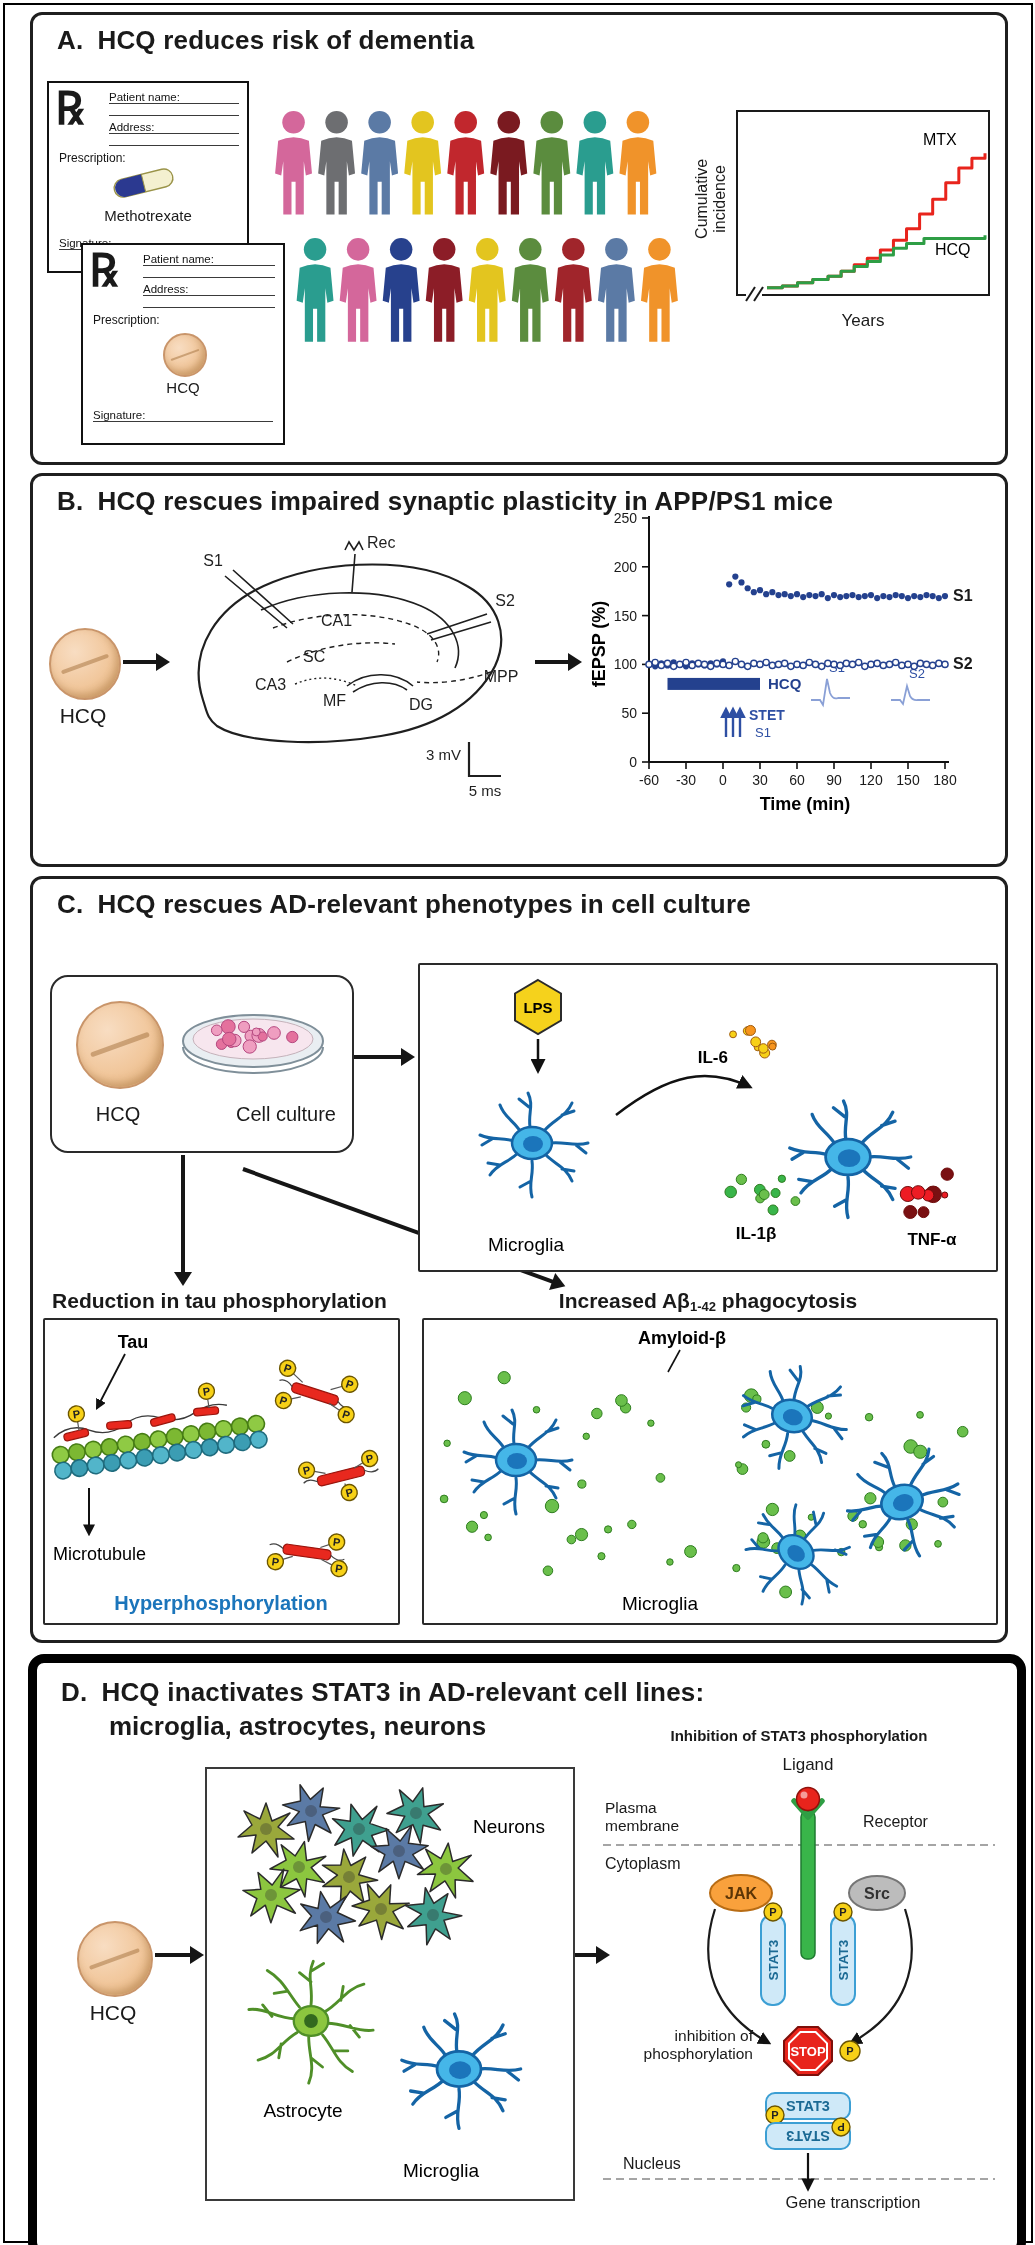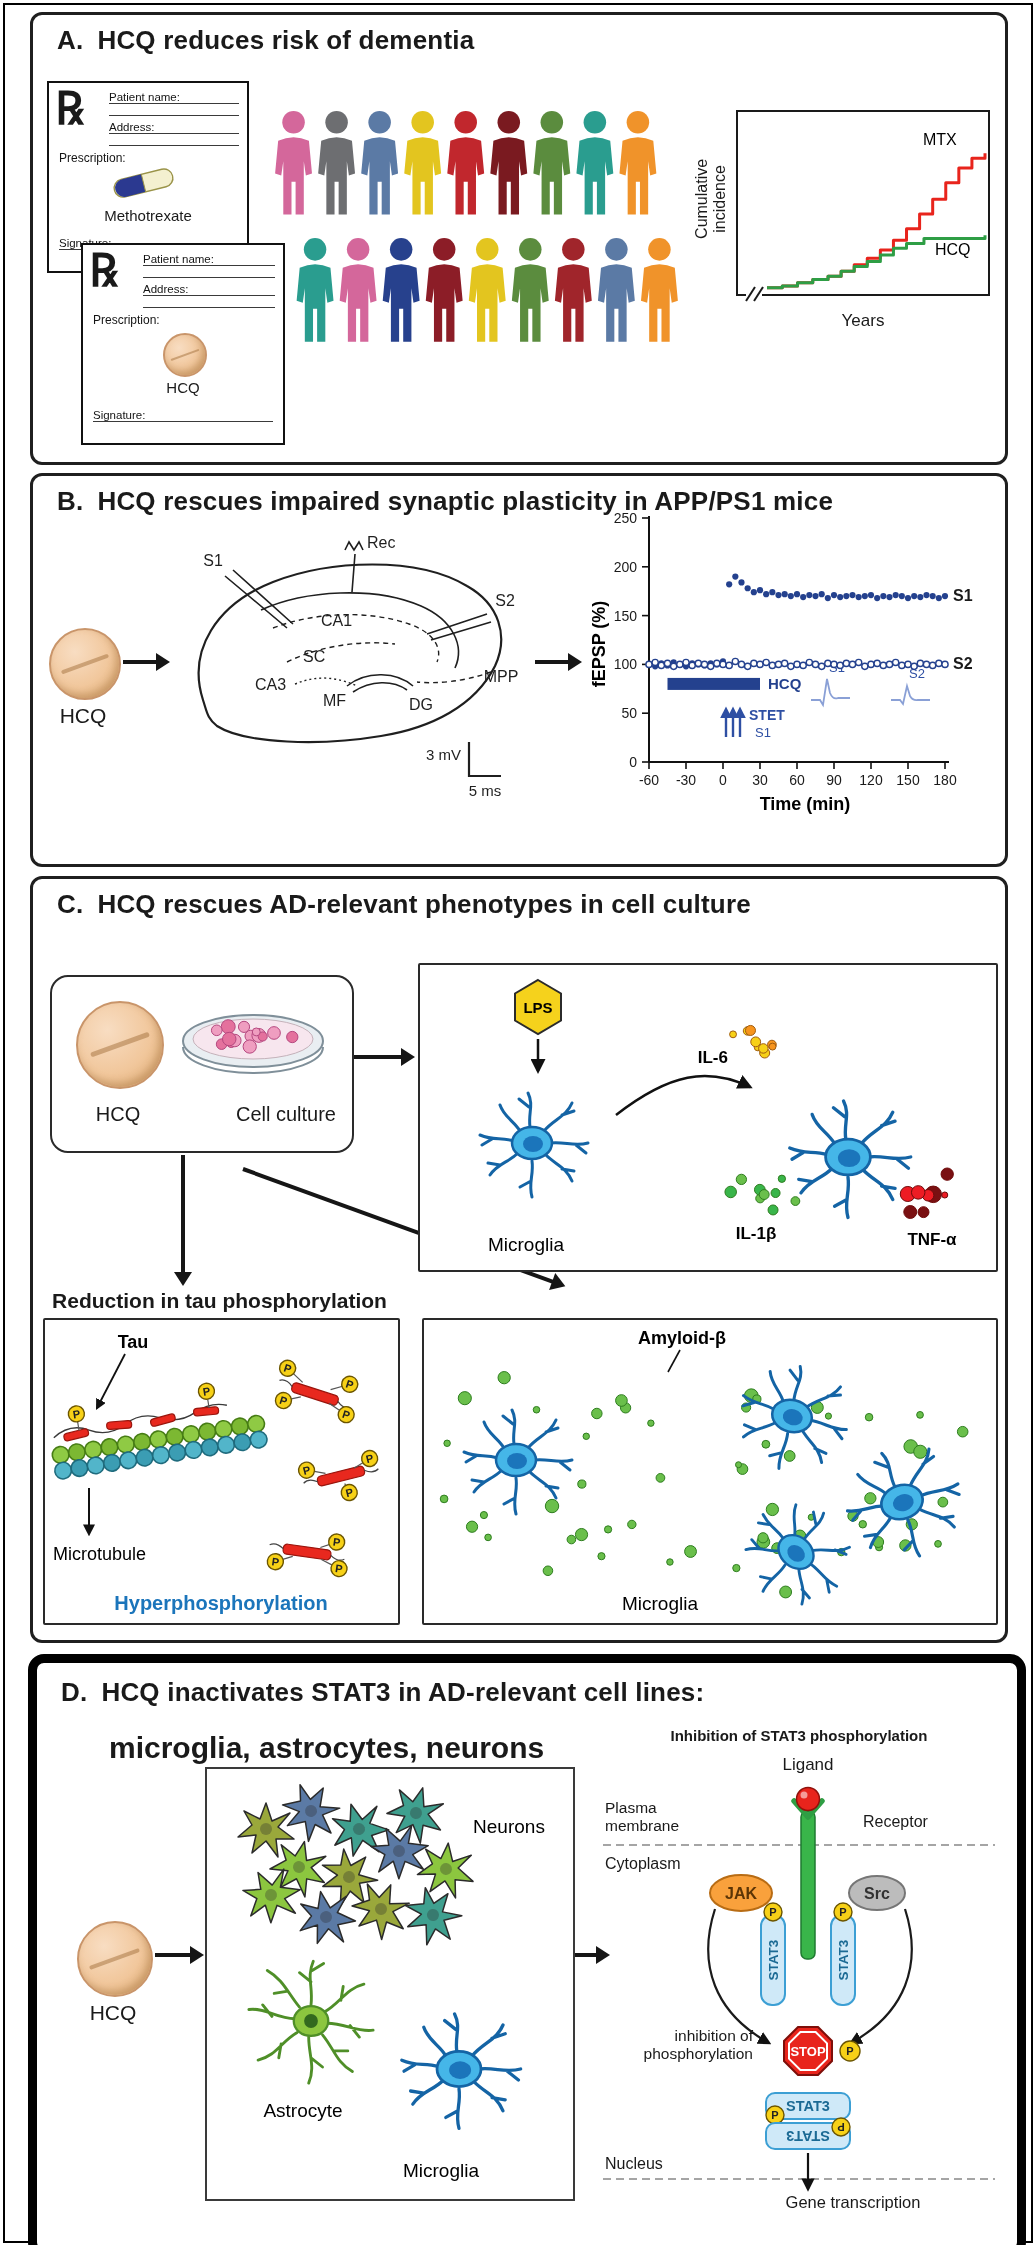--- a/index.html
+++ b/index.html
@@ -3,21 +3,21 @@
 <meta charset="utf-8">
 <style>
   html,body{margin:0;padding:0;}
   body{width:1035px;height:2245px;background:#ffffff;position:relative;overflow:hidden;
        font-family:"Liberation Sans",sans-serif;color:#1a1a1a;}
   .abs{position:absolute;}
   .outer-frame{position:absolute;left:3px;top:3px;width:1026px;height:2236px;border:2.5px solid #000;}
   .panel{position:absolute;background:#fff;border:3px solid #1f1f1f;border-radius:12px;}
   .panel-d{border:9px solid #000;border-radius:16px;}
   .ptitle{position:absolute;font-weight:bold;font-size:26px;display:flex;gap:14px;letter-spacing:.2px;}
-  .ptitle2{position:absolute;font-weight:bold;font-size:30px;margin-top:20px;}
+  .ptitle2{position:absolute;font-weight:bold;font-size:26px;}
   .boxtitle{position:absolute;font-weight:bold;font-size:21px;text-align:center;}
   .lbl{position:absolute;font-size:20px;}
   .cbox{position:absolute;border:2px solid #2a2a2a;background:#fff;border-radius:2px;}
   .srcbox{position:absolute;border:2.5px solid #2a2a2a;background:#fff;border-radius:18px;}
   .cellsbox{position:absolute;border:2px solid #3a3a3a;background:#fff;}
   .pill{position:absolute;border-radius:50%;border:2px solid #c9956a;
         background:radial-gradient(circle at 35% 32%,#f8ddc2,#f1c79c 55%,#dda96f);
         box-shadow:inset -3px -4px 7px rgba(150,100,50,.35);}
   .pill::after{content:"";position:absolute;left:13%;top:47%;width:74%;height:6%;
         background:rgba(170,120,70,.55);border-radius:3px;transform:rotate(-20deg);}
@@ -552,20 +552,23 @@
           <circle cx="28" cy="-14" r="8" fill="#f7d117" stroke="#6b5500" stroke-width="1.4"></circle>
           <text x="28" y="-10" text-anchor="middle" font-size="11" font-weight="bold" fill="#222">P</text>
           <line x1="15.3" y1="5.4" x2="27.88" y2="9.84" stroke="#555" stroke-width="1.2"></line>
           <circle cx="34" cy="12" r="8" fill="#f7d117" stroke="#6b5500" stroke-width="1.4"></circle>
           <text x="34" y="16" text-anchor="middle" font-size="11" font-weight="bold" fill="#222">P</text>
         </g>
       <text x="176" y="290" text-anchor="middle" font-size="20" font-weight="bold" fill="#1b75bb">Hyperphosphorylation</text>
     </svg>
   </div>
 
+  <div class="boxtitle" style="left:389px;top:410px;width:572px;">
+    <span>Increased Aβ</span><span class="sub">1-42</span><span> phagocytosis</span>
+  </div>
   <div class="cbox" style="left:389px;top:439px;width:572px;height:303px;">
     <svg id="abeta-svg" width="568" height="299" viewBox="0 0 568 299">
       <text x="258" y="24" text-anchor="middle" font-size="18" font-weight="bold">Amyloid-β</text>
       <line x1="256" y1="30" x2="244" y2="52" stroke="#111" stroke-width="1.6"></line>
       <g id="abeta-dots">
           <circle cx="20.083078451493325" cy="178.92610740099389" r="3.837872948887699" fill="#6abf4b" stroke="#2e7d1f" stroke-width="1"></circle>
           <circle cx="147.3952800703213" cy="219.53023060203074" r="4.311313611134567" fill="#6abf4b" stroke="#2e7d1f" stroke-width="1"></circle>
           <circle cx="339.35064612298765" cy="221.86321139422395" r="6.361372632608457" fill="#6abf4b" stroke="#2e7d1f" stroke-width="1"></circle>
           <circle cx="128.0220208522035" cy="186.0377372363758" r="6.690917992820459" fill="#6abf4b" stroke="#2e7d1f" stroke-width="1"></circle>
           <circle cx="59.92094960432544" cy="195.06747886075988" r="3.573726004256739" fill="#6abf4b" stroke="#2e7d1f" stroke-width="1"></circle>
@@ -725,16 +728,16 @@
       <circle cx="172" cy="360" r="9" fill="#f7d117" stroke="#6b5500" stroke-width="1.4"></circle>
           <text x="172" y="364" text-anchor="middle" font-size="11" font-weight="bold" fill="#222">P</text>
         </g>
       <line x1="205" y1="398" x2="205" y2="434" stroke="#111" stroke-width="2.2" marker-end="url(#m-pw)"></line>
     </svg>
     <div class="pw-lbl" style="left:150px;top:0;width:110px;text-align:center;font-size:17px;">Ligand</div>
     <div class="pw-lbl" style="left:2px;top:44px;width:95px;font-size:15.5px;">Plasma membrane</div>
     <div class="pw-lbl" style="left:260px;top:58px;width:110px;">Receptor</div>
     <div class="pw-lbl" style="left:2px;top:100px;">Cytoplasm</div>
     <div class="pw-lbl" style="left:10px;top:272px;width:140px;text-align:right;font-size:15.5px;">inhibition of phosphorylation</div>
-    <div class="pw-lbl" style="left:2px;top:400px;">Nucleus</div>
+    <div class="pw-lbl" style="left:20px;top:400px;">Nucleus</div>
     <div class="pw-lbl" style="left:150px;top:438px;width:200px;text-align:center;font-size:16.5px;">Gene transcription</div>
   </div>
 </div>
 
 </body></html>

